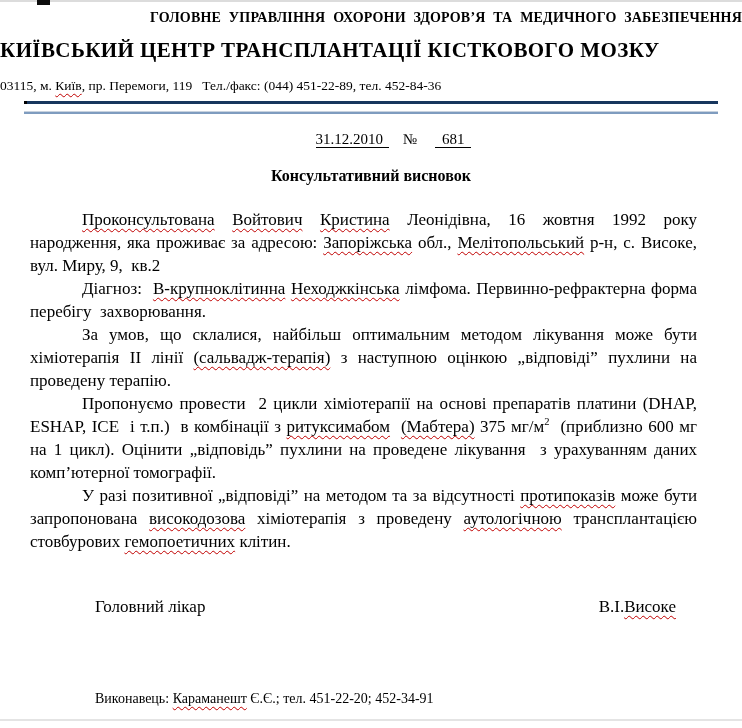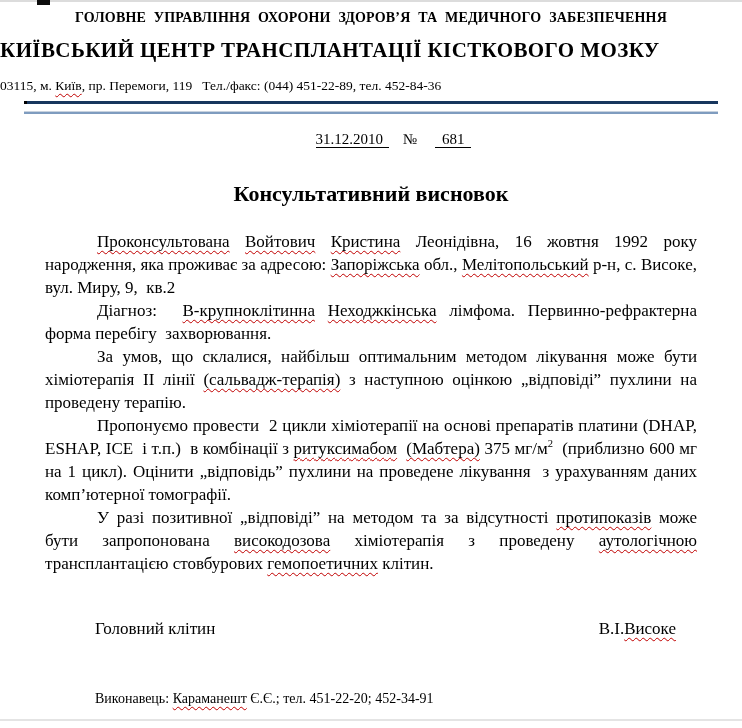--- a/index.html
+++ b/index.html
@@ -10,21 +10,21 @@
     font-family:"Liberation Serif", serif;
     color:#000;
     overflow:hidden;
   }
   .edge-line-top{position:absolute;top:0;left:0;width:742px;height:2px;background:#dcdcdc;}
   .edge-line-bottom{position:absolute;top:719px;left:0;width:742px;height:2px;background:#e4e4e4;}
   .scan-mark{position:absolute;top:0;left:37px;width:13px;height:5px;background:#0d0d0d;}
 
   .org-line{
     padding-top:10px;
-    text-align:center;
+    text-align:right;
     font-weight:bold;
     font-size:14px;
     word-spacing:4px;
     letter-spacing:0.2px;
   }
   .center-name{
     margin-top:12px;
     text-align:left;
     font-weight:bold;
     font-size:21px;
@@ -42,28 +42,28 @@
   .date-line{
     margin:17px 0 0 45px;
     font-size:15px;
     text-align:center;
   }
   .u-date{border-bottom:1px solid #000;padding-right:6px;}
   .num-sign{margin-left:10px;}
   .u-num{border-bottom:1px solid #000;padding:0 7px;margin-left:14px;}
 
   .doc-title{
-    margin-top:33px;
+    margin-top:19px;
     text-align:center;
     font-weight:bold;
-    font-size:22px;
+    font-size:16px;
   }
 
   .doc-body{
-    margin:23px 45px 0 45px;
+    margin:23px 45px 0 30px;
   }
   .doc-body p{
     margin:0;
     font-size:17px;
     line-height:23px;
     text-align:justify;
     text-indent:52px;
   }
   .sp{
     text-decoration-line:underline;
@@ -117,21 +117,21 @@
 
   <div class="doc-body">
     <p><span class="sp">Проконсультована</span><span> </span><span class="sp">Войтович</span><span> </span><span class="sp">Кристина</span><span> Леонідівна, 16 жовтня 1992 року народження, яка проживає за адресою: </span><span class="sp">Запоріжська</span><span> обл., </span><span class="sp">Мелітопольський</span><span> р-н, с. Високе, вул. Миру, 9, &nbsp;кв.2</span></p>
     <p><span>Діагноз: &nbsp;</span><span class="sp">В-крупноклітинна</span><span> </span><span class="sp">Неходжкінська</span><span> лімфома. Первинно-рефрактерна форма перебігу &nbsp;захворювання.</span></p>
     <p><span>За умов, що склалися, найбільш оптимальним методом лікування може бути хіміотерапія II лінії </span><span class="sp">(сальвадж-терапія)</span><span> з наступною оцінкою „відповіді” пухлини на проведену терапію.</span></p>
     <p><span>Пропонуємо провести &nbsp;2 цикли хіміотерапії на основі препаратів платини (DHAP, ESHAP, ICE &nbsp;і т.п.) &nbsp;в комбінації з </span><span class="sp">ритуксимабом</span><span> &nbsp;</span><span class="sp">(Мабтера)</span><span> 375 мг/м</span><sup>2</sup><span> &nbsp;(приблизно 600 мг на 1 цикл). Оцінити „відповідь” пухлини на проведене лікування &nbsp;з урахуванням даних комп’ютерної томографії.</span></p>
     <p><span>У разі позитивної „відповіді” на методом та за відсутності </span><span class="sp">протипоказів</span><span> може бути запропонована </span><span class="sp">високодозова</span><span> хіміотерапія з проведену </span><span class="sp">аутологічною</span><span> трансплантацією стовбурових </span><span class="sp">гемопоетичних</span><span> клітин.</span></p>
   </div>
 
   <div class="signature-row">
-    <span>Головний клітин</span>
+    <span>Головний лікар</span>
     <span><span>В.І.</span><span class="sp">Високе</span></span>
   </div>
 
   <div class="footer-line"><span>Виконавець: </span><span class="sp">Караманешт</span><span> Є.Є.; тел. 451-22-20; 452-34-91</span></div>
 
   <div class="edge-line-bottom"></div>
 
 </div>
 
 </body></html>

